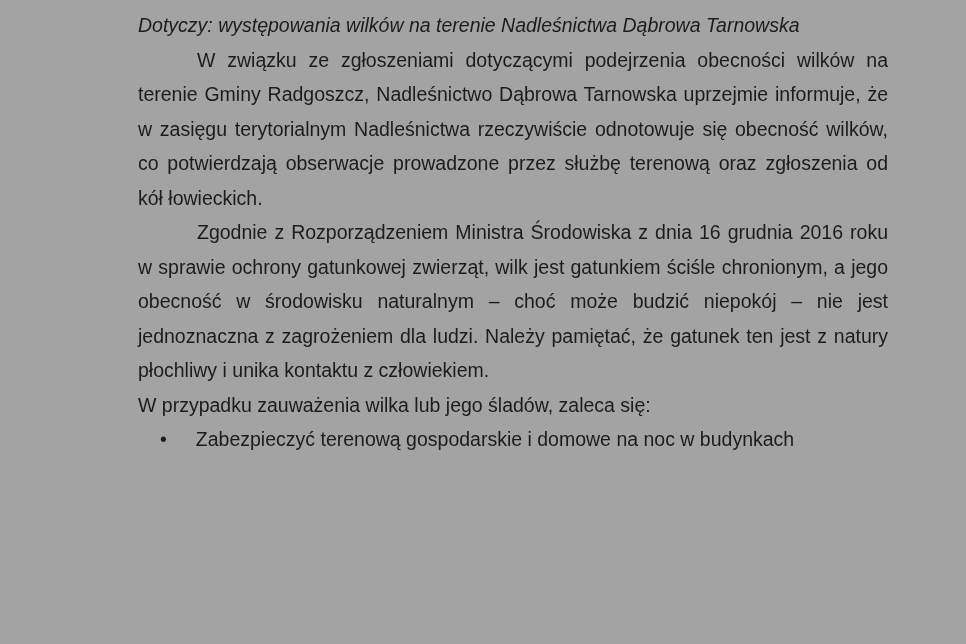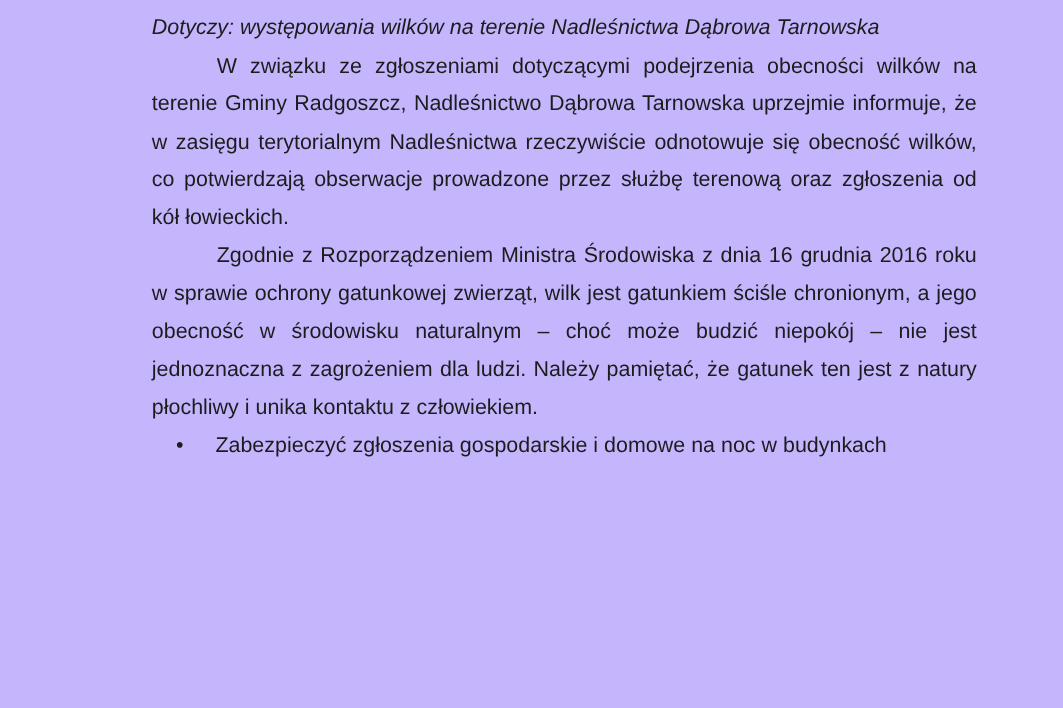--- a/index.html
+++ b/index.html
@@ -12,21 +12,21 @@
     height: 644px;
     overflow: hidden;
     font-family: "Liberation Sans", sans-serif;
     color: #1c1c1c;
   }
   .page {
     box-sizing: border-box;
     width: 966px;
     height: 644px;
     padding: 8px 78px 0 138px;
-    background: #c4b5fd;
+    background: #a3a3a3;
     overflow: hidden;
   }
   .page p {
     margin: 0;
     font-size: 19.5px;
     line-height: 34.5px;
     text-align: justify;
     text-justify: inter-word;
   }
   .subject-line {
@@ -54,19 +54,20 @@
 <body>
 
 <div class="page">
 
   <p class="subject-line">Dotyczy: występowania wilków na terenie Nadleśnictwa Dąbrowa Tarnowska</p>
 
   <p class="body-paragraph">W związku ze zgłoszeniami dotyczącymi podejrzenia obecności wilków na terenie Gminy Radgoszcz, Nadleśnictwo Dąbrowa Tarnowska uprzejmie informuje, że w zasięgu terytorialnym Nadleśnictwa rzeczywiście odnotowuje się obecność wilków, co potwierdzają obserwacje prowadzone przez służbę terenową oraz zgłoszenia od kół łowieckich.</p>
 
   <p class="body-paragraph">Zgodnie z Rozporządzeniem Ministra Środowiska z dnia 16 grudnia 2016 roku w sprawie ochrony gatunkowej zwierząt, wilk jest gatunkiem ściśle chronionym, a jego obecność w środowisku naturalnym – choć może budzić niepokój – nie jest jednoznaczna z zagrożeniem dla ludzi. Należy pamiętać, że gatunek ten jest z natury płochliwy i unika kontaktu z człowiekiem.</p>
 
+  <p class="intro-line">W przypadku zauważenia wilka lub jego śladów, zaleca się:</p>
 
 
   <p class="bullet-item">
-    <span class="bullet-marker">•</span><span>Zabezpieczyć zgłoszenia gospodarskie i domowe na noc w budynkach</span>
+    <span class="bullet-marker">•</span><span>Zabezpieczyć terenową gospodarskie i domowe na noc w budynkach</span>
   </p>
 
 </div>
 
 </body></html>

